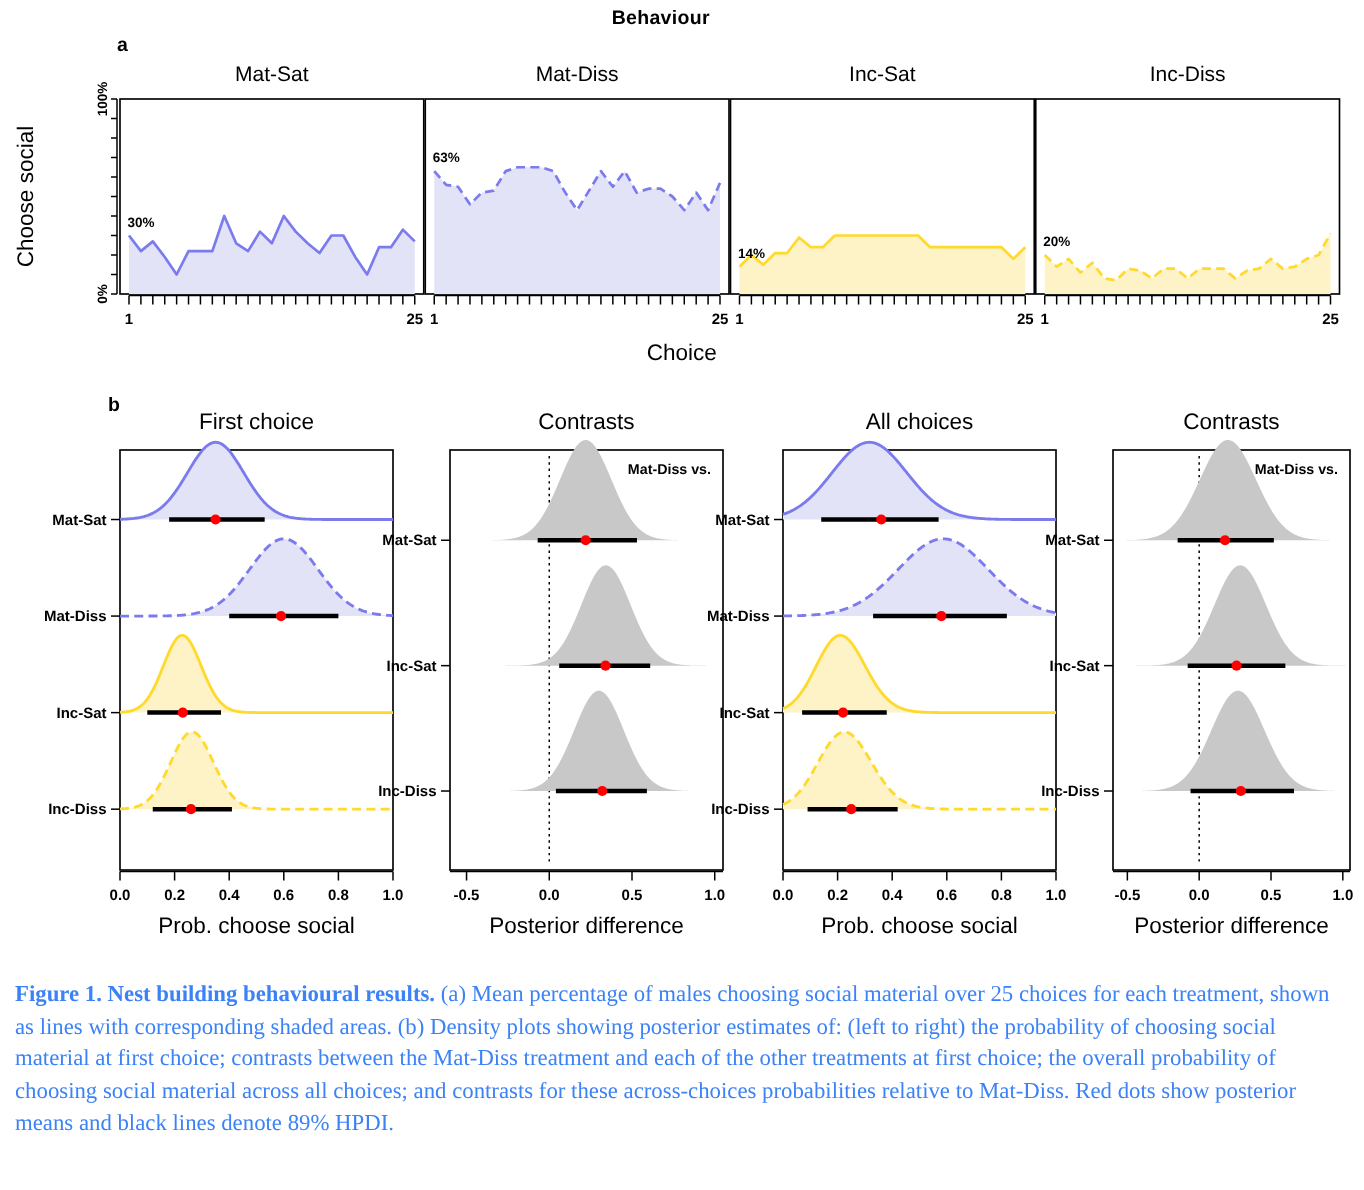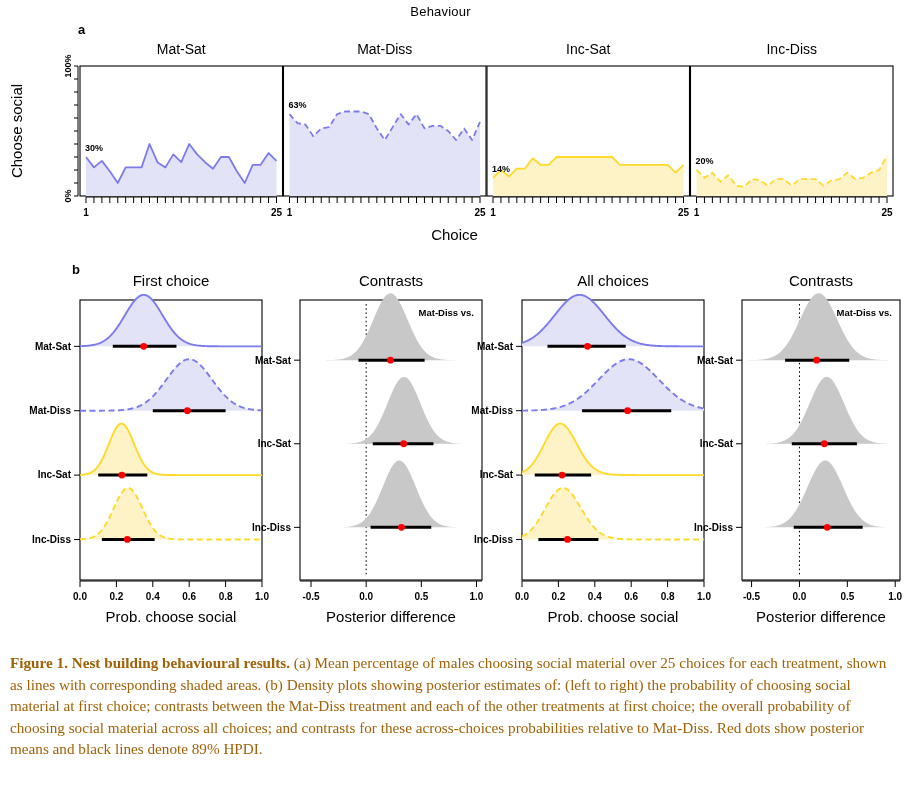--- a/index.html
+++ b/index.html
@@ -10,36 +10,36 @@
     color:#000;
     position:relative;
     overflow:hidden;
   }
   .figure{position:absolute;left:0;top:0;width:909px;height:793px;}
 
   
   #panel-a{position:absolute;left:0;top:0;width:909px;height:250px;}
   .fig-title{
     position:absolute;left:0;top:4px;width:881px;text-align:center;
-    font-size:13px;font-weight:normal;letter-spacing:.2px;
+    font-size:13px;font-weight:bold;letter-spacing:.2px;
   }
   .panel-letter{
     position:absolute;font-size:13px;font-weight:bold;
   }
   #letter-a{left:78px;top:22px;}
   #letter-b{left:72px;top:262px;}
 
   
   #panel-b{position:absolute;left:0;top:250px;width:909px;height:400px;}
 
   
   #caption{
     position:absolute;left:10px;top:652px;width:890px;
     font-family:"Liberation Serif", serif;
-    font-size:15.2px;line-height:1.42;color:#a16207;text-align:left;
+    font-size:15.2px;line-height:1.42;color:#3b82f6;text-align:left;
   }
   #caption b{font-weight:bold;}
   svg{display:block;}
 </style>
 </head>
 <body>
 
 <div class="figure">
 
   <div id="panel-a">

